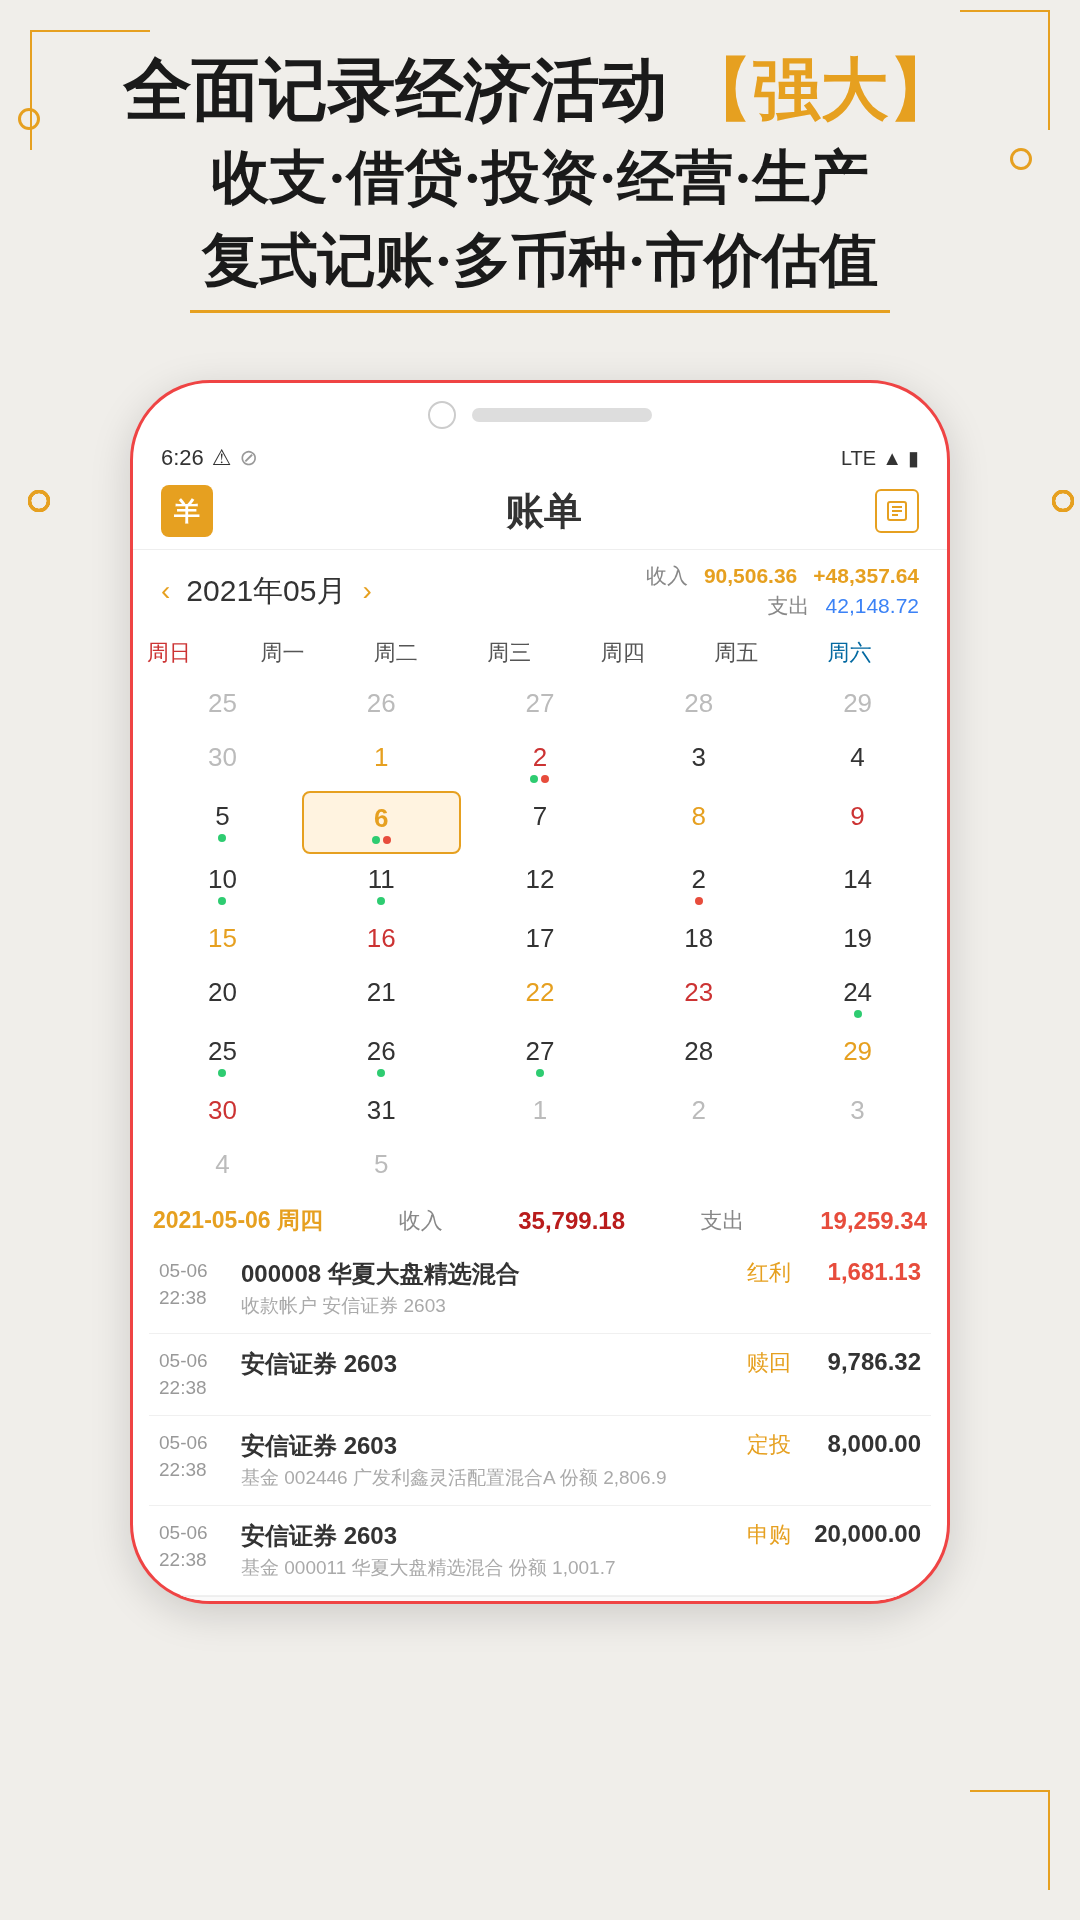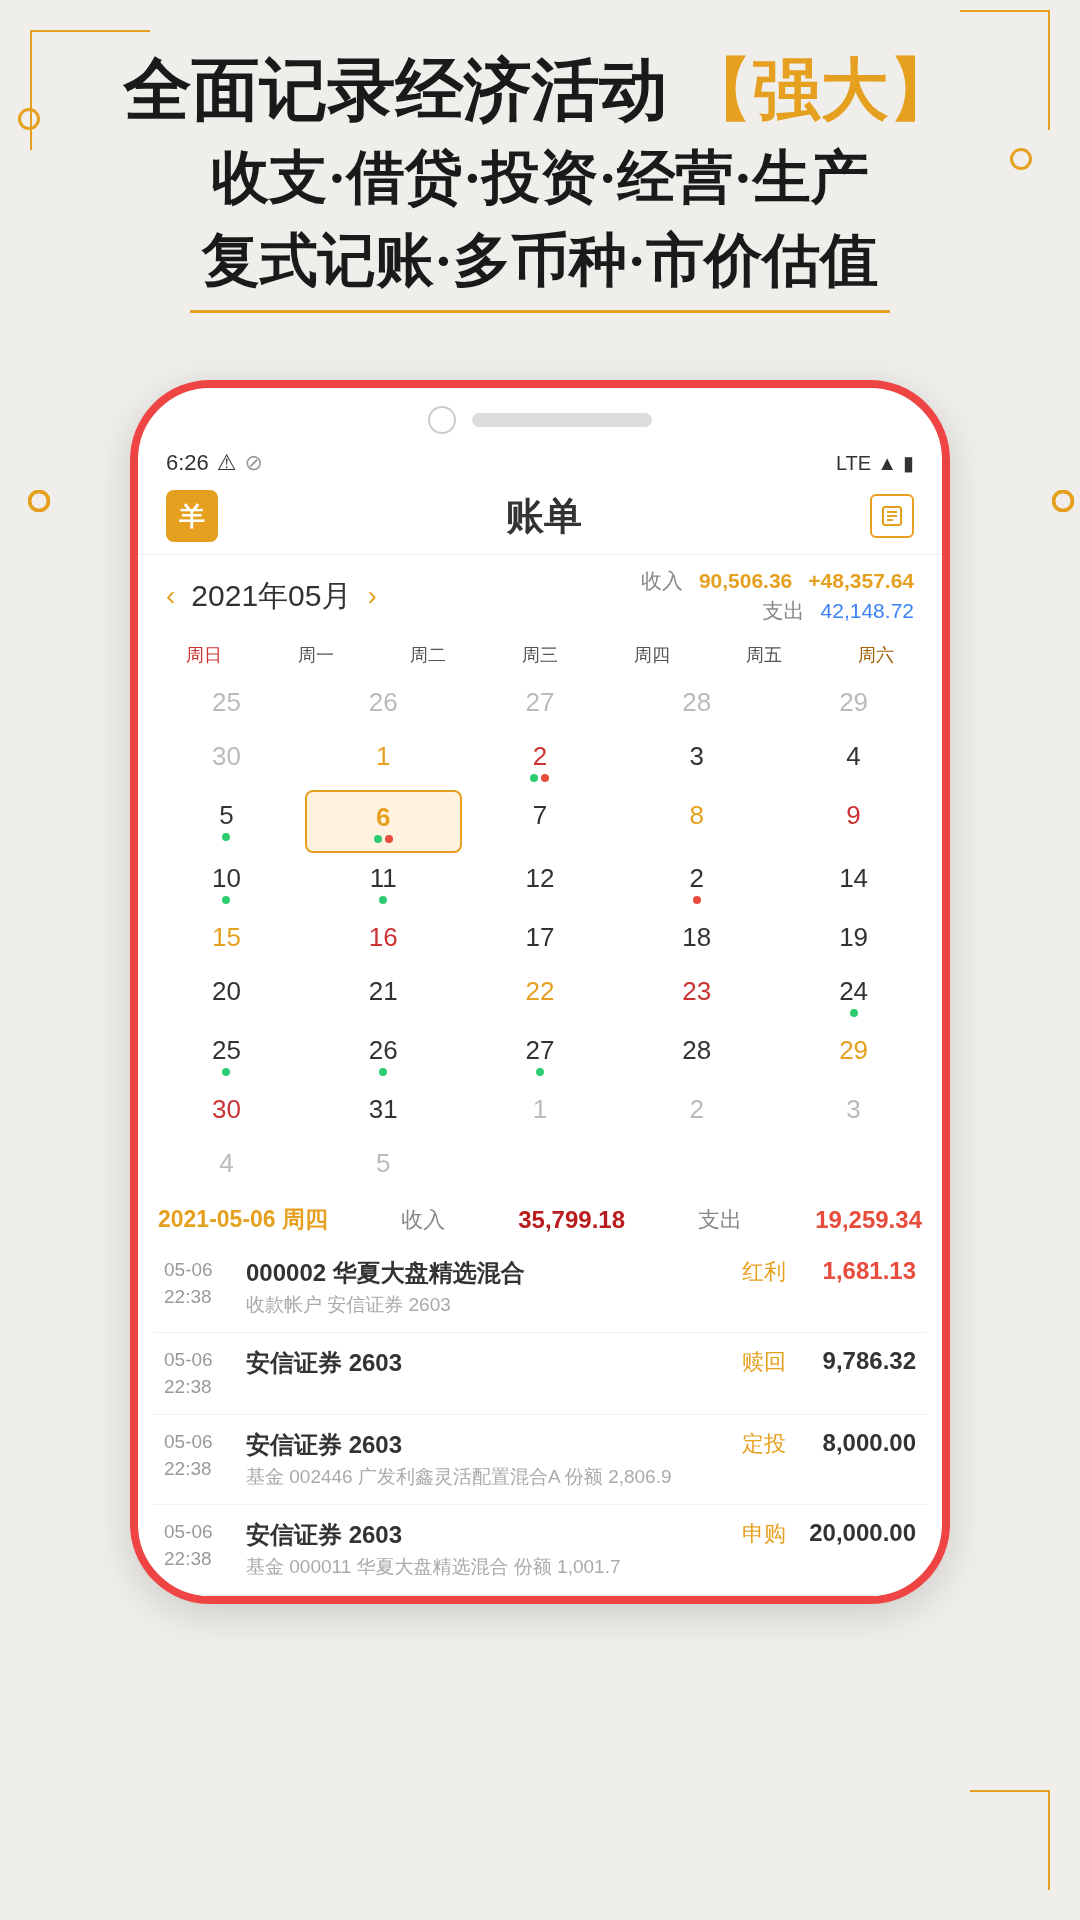--- a/index.html
+++ b/index.html
@@ -66,21 +66,21 @@
       top: 380px;
       left: 130px;
       width: 820px;
       height: 1450px;
     }
     .phone-outer {
       width: 820px;
       height: 1224px;
       background: #fff;
       border-radius: 80px;
-      border: 8px solid #ef4444;
+      border: 3px solid #ef4444;
       box-shadow: 0 10px 40px rgba(0,0,0,0.15);
       position: relative;
       overflow: hidden;
     }
     
     .phone-top-bar {
       display: flex;
       align-items: center;
       justify-content: center;
       padding: 18px 0 10px;
@@ -148,27 +148,27 @@
     .cal-nav { color: #e6a020; font-size: 28px; cursor: pointer; }
     .cal-month { font-size: 30px; color: #333; font-weight: 500; }
 
     
     .cal-grid {
       padding: 0 10px;
     }
     .cal-weekdays {
       display: grid;
       grid-template-columns: repeat(7, 1fr);
-      text-align: center;
-      font-size: 18px;
+      text-align: left;
+      font-size: 22px;
       padding: 6px 0;
     }
     .cal-weekday { padding: 4px; }
     .cal-weekday.sun { color: #cc3333; }
-    .cal-weekday.sat { color: #a16207; }
+    .cal-weekday.sat { color: #0369a1; }
     .cal-weekday.normal { color: #555; }
 
     .cal-days {
       display: grid;
       grid-template-columns: repeat(5, 1fr);
       text-align: center;
     }
     .cal-day {
       padding: 10px 4px 8px;
       font-size: 26px;
@@ -599,21 +599,21 @@
       <span style="color:#888;font-size:22px;">收入</span>
       <span style="color:#b91c1c;font-weight:bold;font-size:24px;">35,799.18</span>
       <span style="color:#888;font-size:22px;">支出</span>
       <span style="color:#e74c3c;font-weight:bold;font-size:24px;">19,259.34</span>
     </div>
 
     <div class="tx-list" id="tx-list">
     <div class="tx-item">
           <div class="tx-time">05-06<br>22:38</div>
           <div class="tx-info">
-            <div class="tx-main">000002 华夏大盘精选混合</div>
+            <div class="tx-main">000008 华夏大盘精选混合</div>
             <div class="tx-sub">收款帐户 安信证券 2603</div>
           </div>
           <div class="tx-tag">红利</div>
           <div class="tx-amount red">1,681.13</div>
         </div>
         <div class="tx-item">
           <div class="tx-time">05-06<br>22:38</div>
           <div class="tx-info">
             <div class="tx-main">安信证券 2603</div>
           </div>

